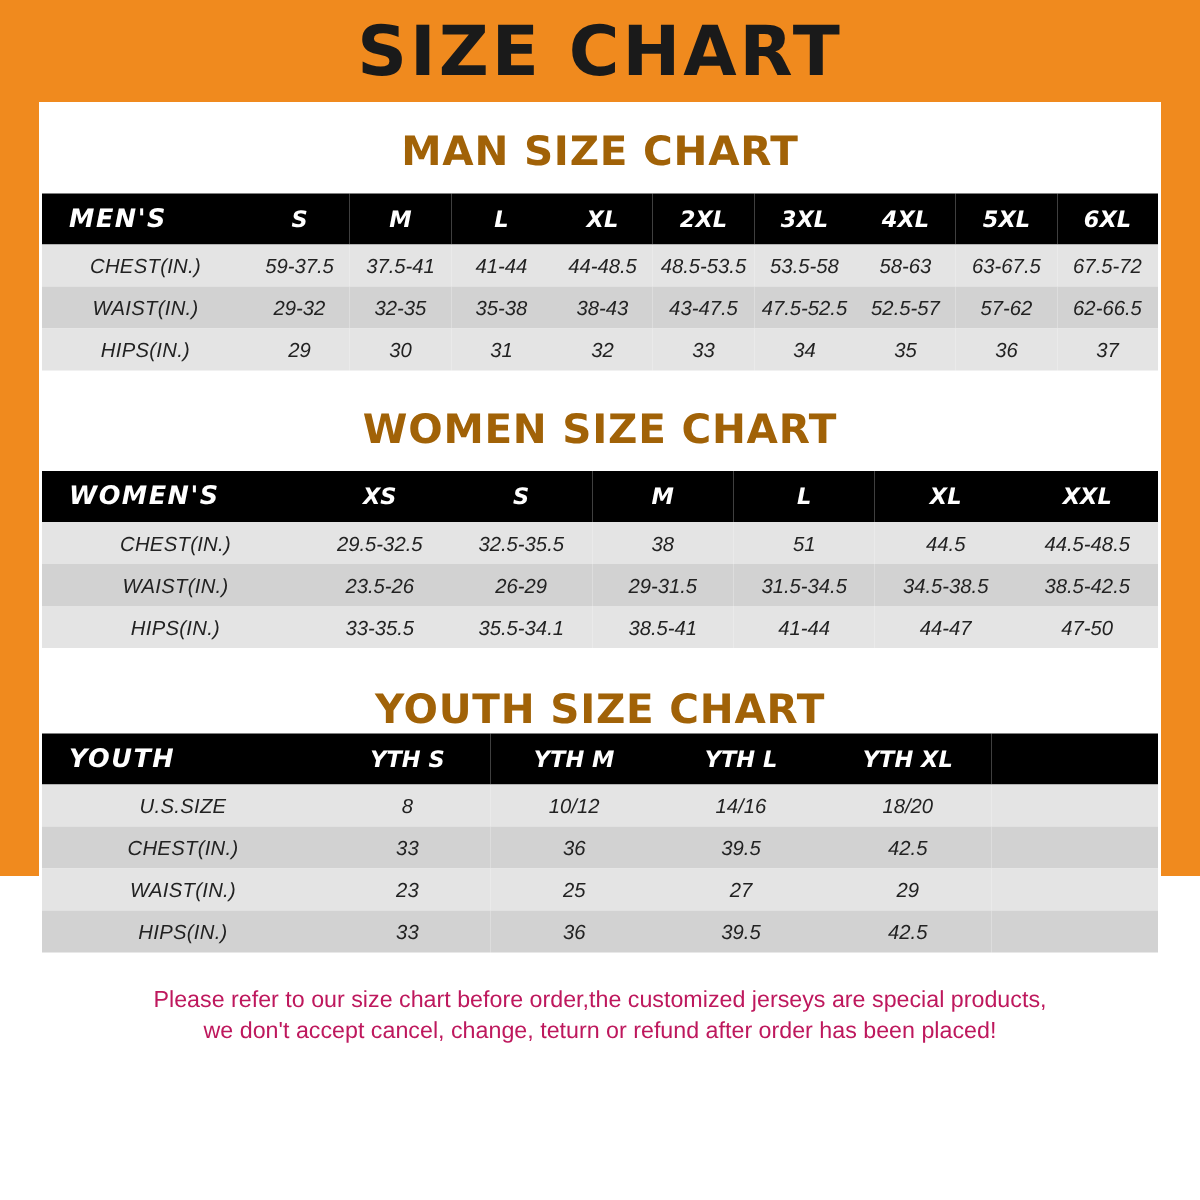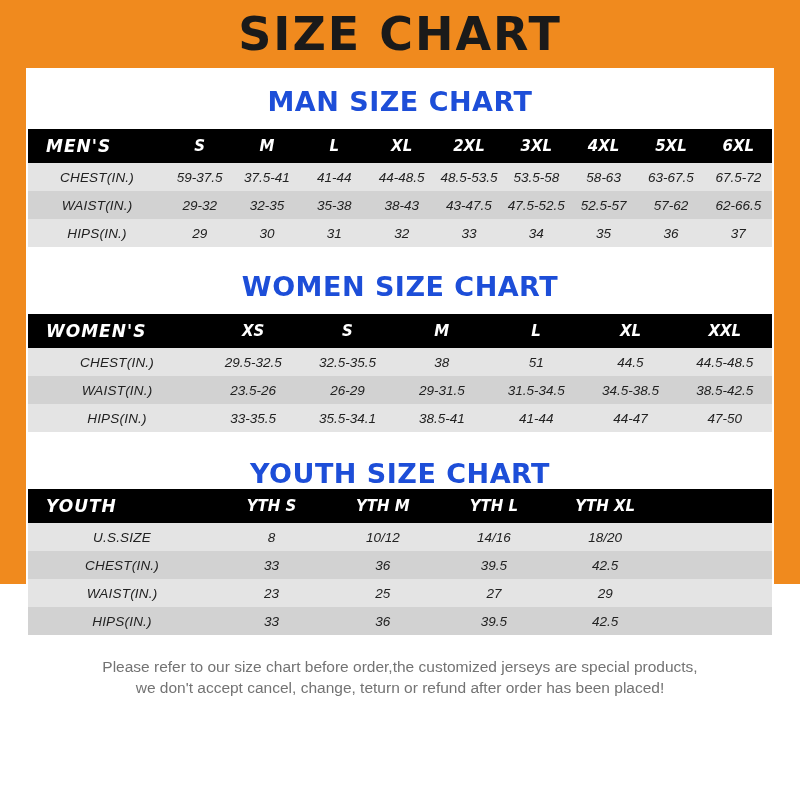--- a/index.html
+++ b/index.html
@@ -53,21 +53,21 @@
     z-index: 2;
     padding: 0 26px;
     box-sizing: border-box;
   }
 
   .section-title {
     text-align: center;
     font-family: "DejaVu Sans", sans-serif;
     font-weight: bold;
     font-size: 27px;
-    color: #1d4ed8;
+    color: #a16207;
     letter-spacing: 0.5px;
   }
   .t1 { margin-top: 18px; margin-bottom: 12px; }
   .t2 { margin-top: 24px; margin-bottom: 12px; }
   .t3 { margin-top: 26px; margin-bottom: 0; }
 
   table.size-table {
     border-collapse: collapse;
     width: 744px;
     margin: 0 auto;
@@ -110,21 +110,21 @@
   .women tr.r-light td { background: #e4e4e4; }
   .women tr.r-dark td  { background: #d2d2d2; }
 
   .youth tr.r-light td { background: #e4e4e4; }
   .youth tr.r-dark td  { background: #d2d2d2; }
 
   .notice {
     margin: 22px auto 0 auto;
     width: 744px;
     text-align: center;
-    color: #737373;
+    color: #be185d;
     font-size: 15.5px;
     line-height: 1.35;
   }
   .notice .line { display: block; }
 </style>
 </head>
 <body>
 
 <div class="page">
 

